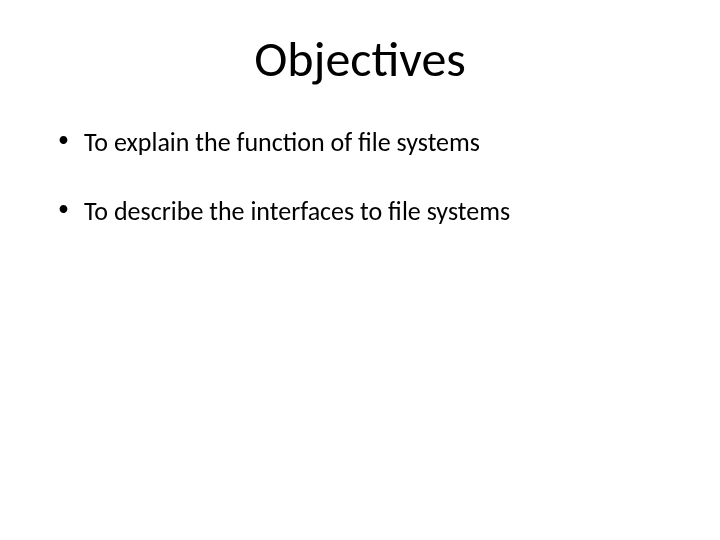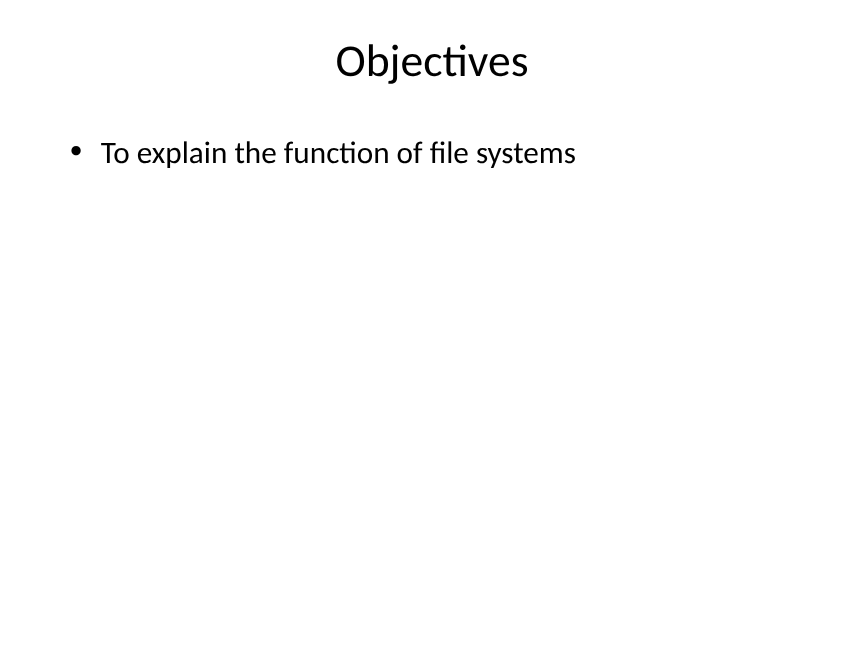--- a/index.html
+++ b/index.html
@@ -14,21 +14,21 @@
       font-family: Calibri, "Segoe UI", Arial, sans-serif;
       color: #000000;
       overflow: hidden;
     }
     .slide {
       width: 100%;
       height: 100%;
       padding: 28px 40px 40px 40px;
     }
     .title {
-      font-size: 38px;
+      font-size: 50px;
       font-weight: 400;
       text-align: center;
       margin-bottom: 38px;
     }
     .bullet-list {
       list-style: none;
       padding-left: 18px;
     }
     .bullet-item {
       font-size: 26px;
@@ -45,14 +45,15 @@
       font-size: 22px;
     }
   </style>
 </head>
 <body>
 
 <div class="slide">
   <h1 class="title">Objectives</h1>
   <ul class="bullet-list">
     <li class="bullet-item">To explain the function of file systems</li>
+    <li class="bullet-item">To describe the interfaces to file systems</li>
   </ul>
 </div>
 
 </body></html>

